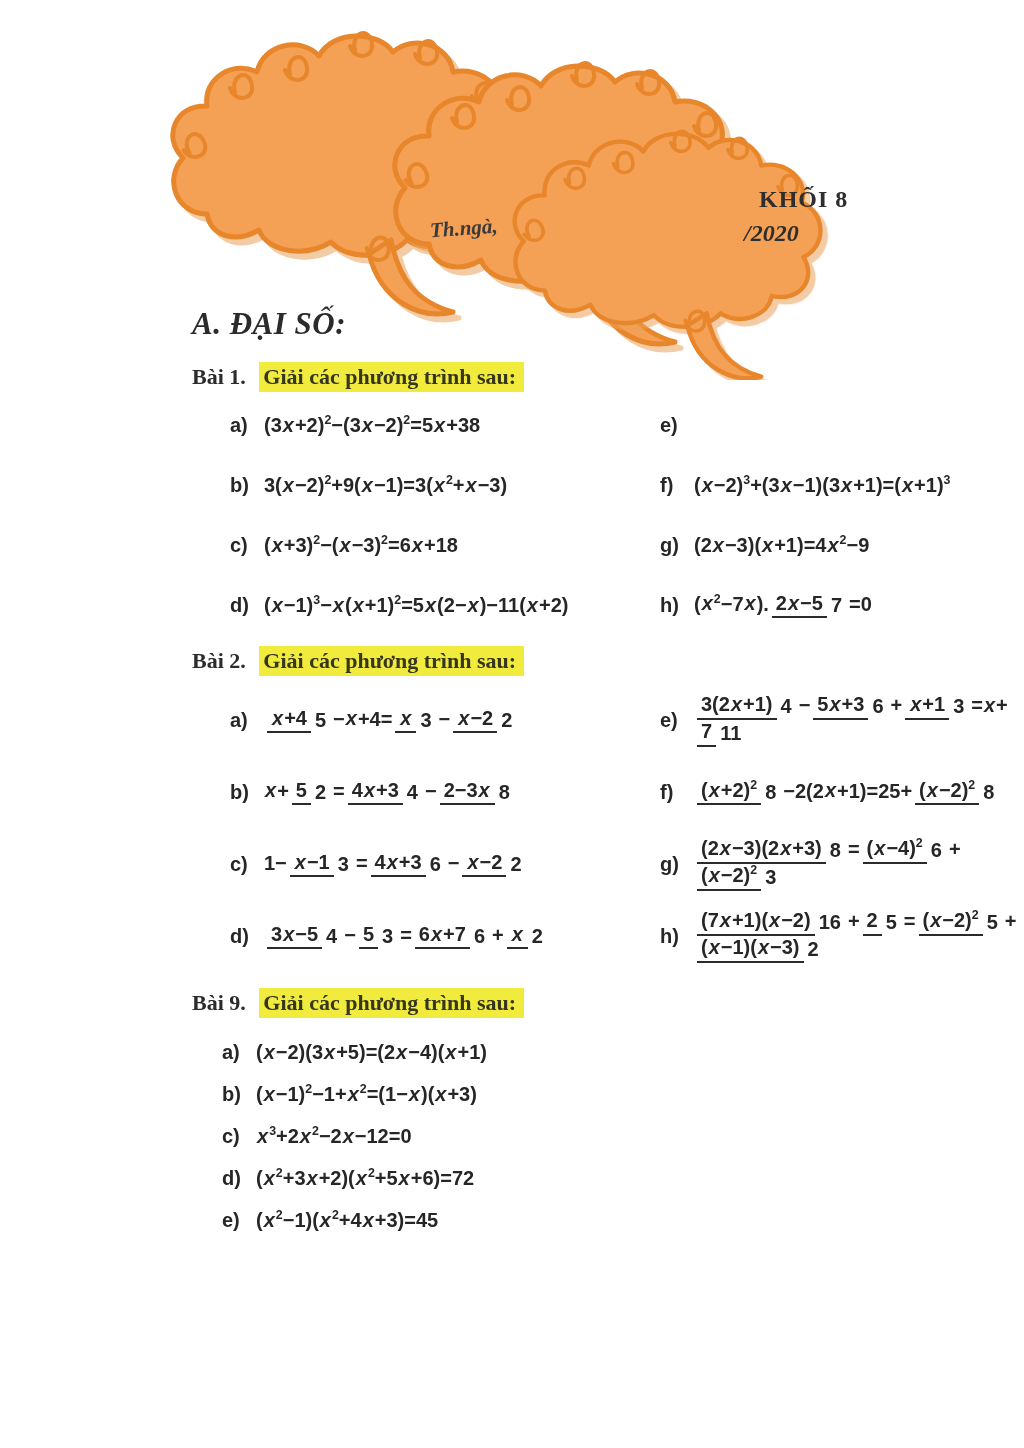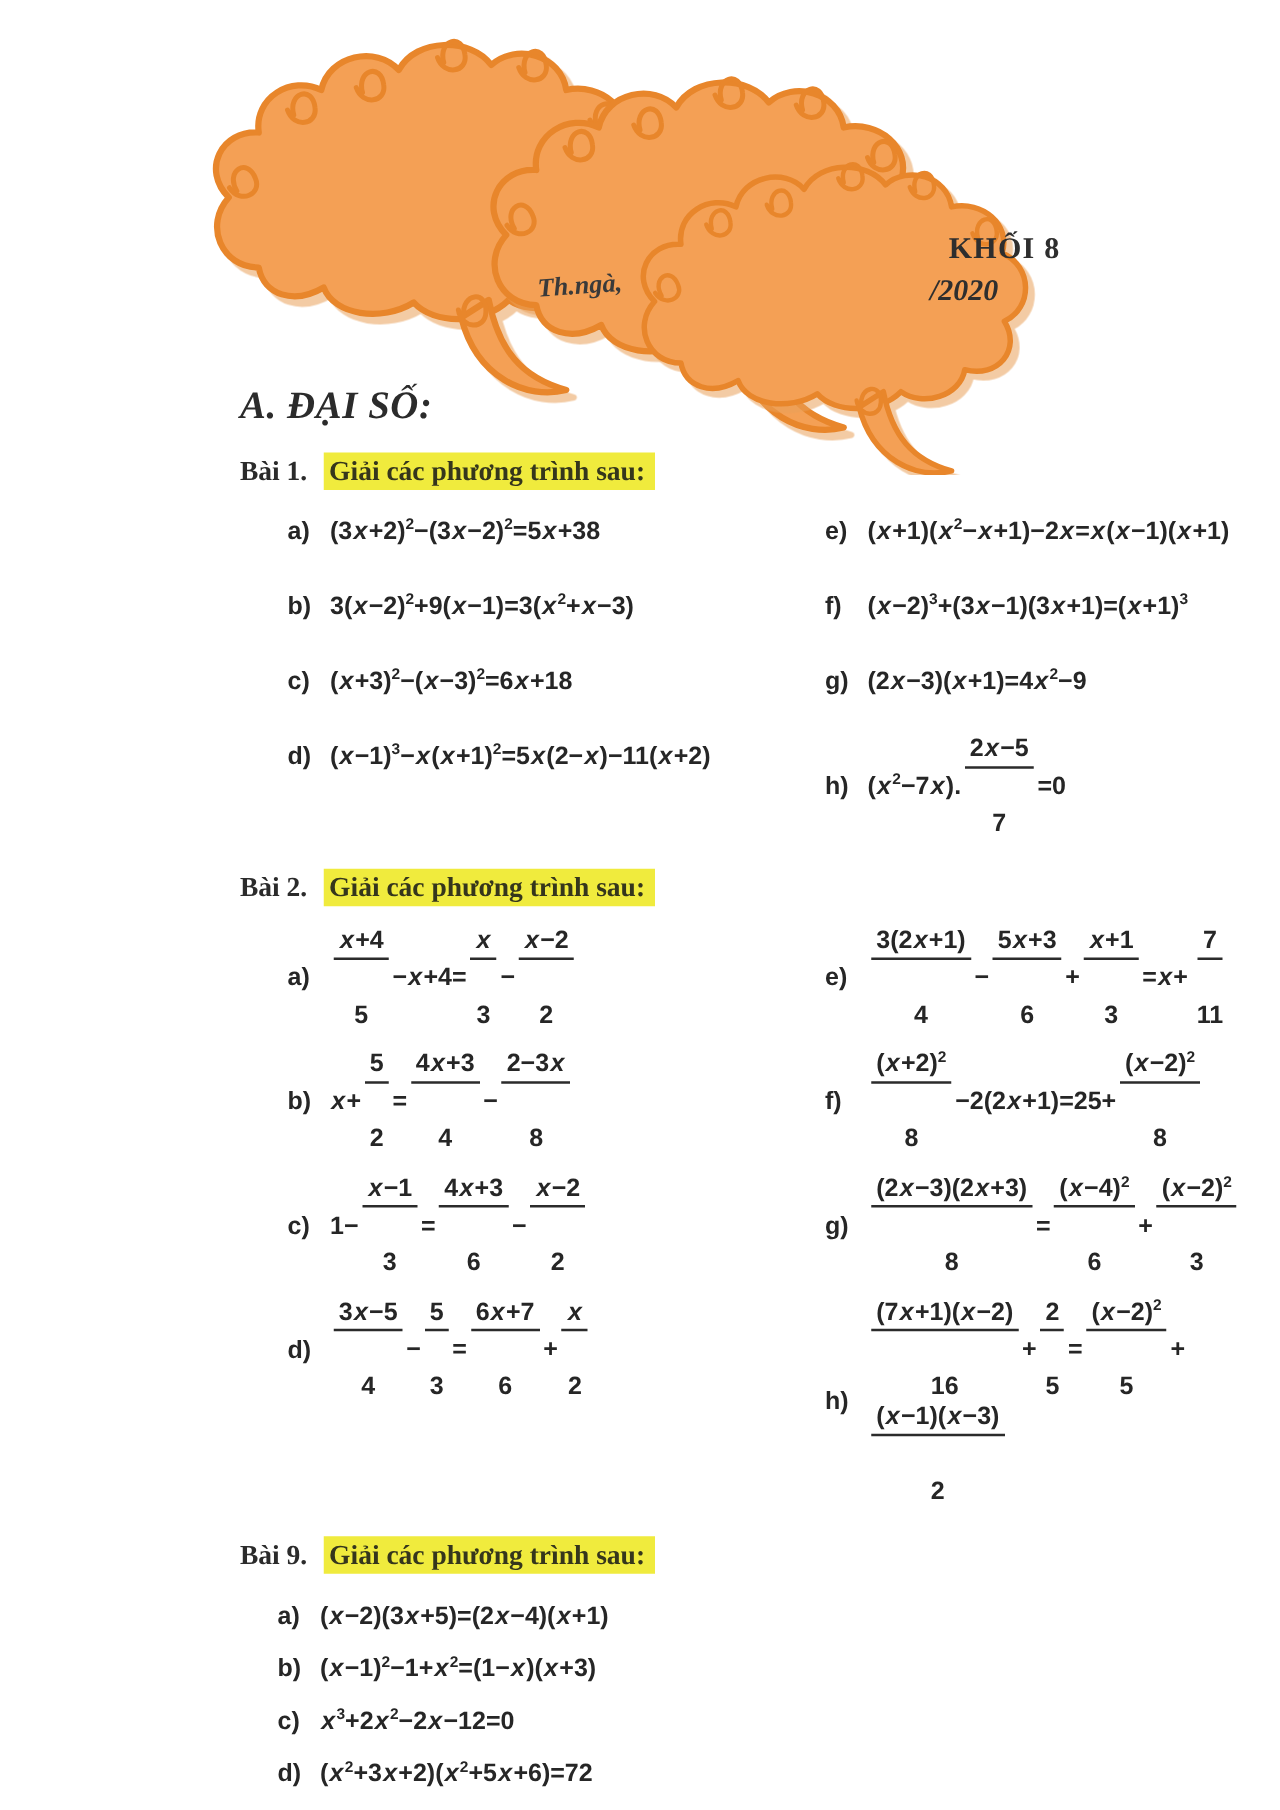--- a/index.html
+++ b/index.html
@@ -31,22 +31,22 @@
   .eq-row{display:flex;align-items:center;font-family:"Liberation Sans",sans-serif;
           font-size:20px;font-weight:bold;color:#262626;}
   .sec1 .eq-row{margin:0 0 26px 0;min-height:34px;}
   .sec2 .eq-row{margin:0 0 16px 0;min-height:56px;}
   .sec3 .eq-row{margin:0 0 6px 0;min-height:36px;}
   .sec1 .eq-list, .sec2 .eq-list{padding-left:38px;}
   .sec3 .eq-list{padding-left:30px;}
   .eq-label{display:inline-block;min-width:34px;font-weight:bold;}
   .eq-math i{font-style:italic;margin:0 1px;}
   .eq-math sup{font-size:0.62em;vertical-align:super;line-height:0;}
-  .frac{display:inline-flex;flex-direction:column;align-items:center;
-        vertical-align:middle;margin:0 3px;line-height:1.18;gap:32px;}
+  .frac{display:inline-flex;flex-direction:row;align-items:center;
+        vertical-align:middle;margin:0 3px;line-height:1.18;}
   .frac .num{border-bottom:2.5px solid #2b2b2b;padding:0 4px 1px 4px;display:block;}
   .frac .den{padding:1px 4px 0 4px;display:block;}
   .spacer{height:10px;}
 </style>
 </head>
 <body>
 
 <div id="page">
 
   <svg id="clouds" viewBox="0 0 1024 380" xmlns="http://www.w3.org/2000/svg">
@@ -117,21 +117,20 @@
               <span class="eq-math">(<i>x</i>+3)<sup>2</sup>−(<i>x</i>−3)<sup>2</sup>=6<i>x</i>+18</span>
             </li>
             <li class="eq-row">
               <span class="eq-label">d)</span>
               <span class="eq-math">(<i>x</i>−1)<sup>3</sup>−<i>x</i>(<i>x</i>+1)<sup>2</sup>=5<i>x</i>(2−<i>x</i>)−11(<i>x</i>+2)</span>
             </li>
           </ul>
         <ul class="eq-list">
             <li class="eq-row">
               <span class="eq-label">e)</span>
-              <span class="eq-math">(<i>x</i>+1)(<i>x</i><sup>2</sup>−<i>x</i>+1)−2<i>x</i>=<i>x</i>(<i>x</i>−1)(<i>x</i>+1)</span>
             </li>
             <li class="eq-row">
               <span class="eq-label">f)</span>
               <span class="eq-math">(<i>x</i>−2)<sup>3</sup>+(3<i>x</i>−1)(3<i>x</i>+1)=(<i>x</i>+1)<sup>3</sup></span>
             </li>
             <li class="eq-row">
               <span class="eq-label">g)</span>
               <span class="eq-math">(2<i>x</i>−3)(<i>x</i>+1)=4<i>x</i><sup>2</sup>−9</span>
             </li>
             <li class="eq-row">

